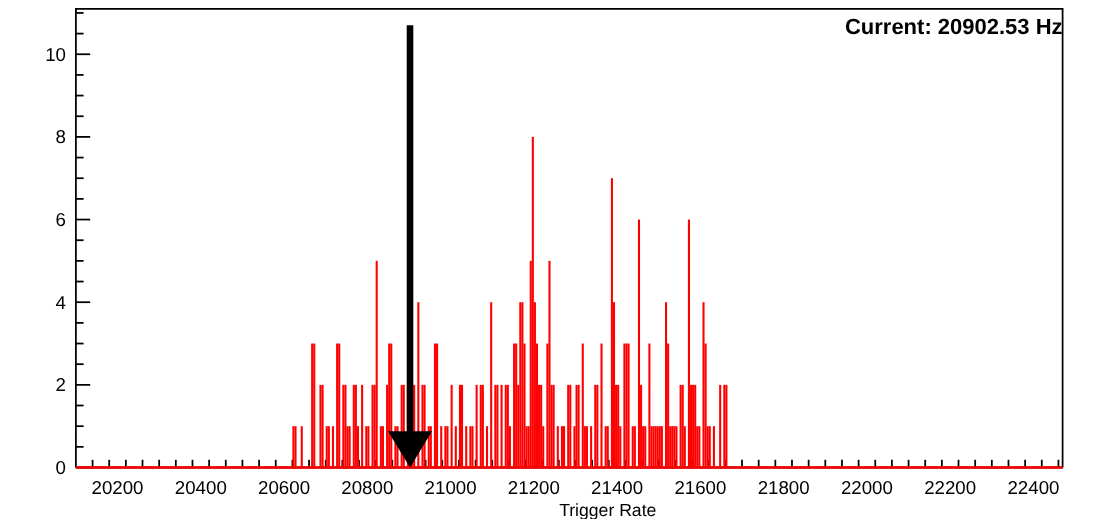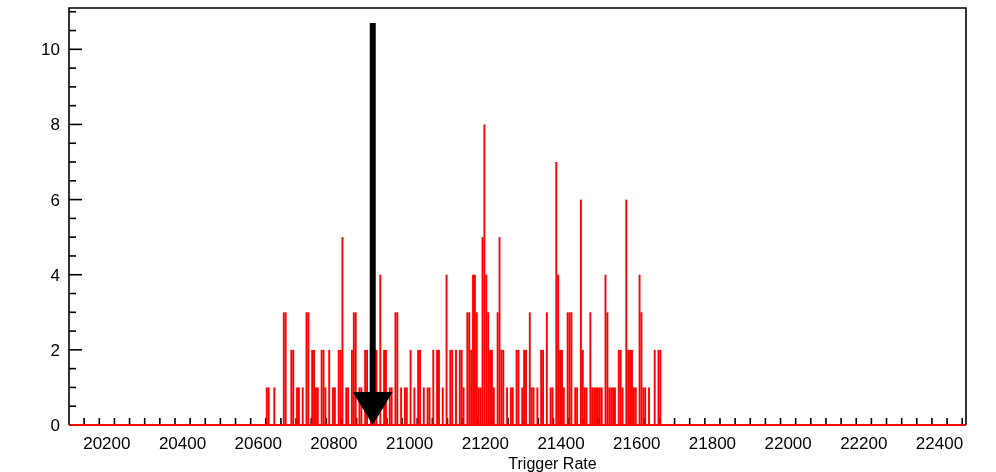--- a/index.html
+++ b/index.html
@@ -284,14 +284,15 @@
         <text x="712.4177215189874" y="449" fill="#000000" text-anchor="middle" font-family="&quot;Liberation Sans&quot;, sans-serif" font-size="17">21800</text>
         <text x="788.1139240506329" y="449" fill="#000000" text-anchor="middle" font-family="&quot;Liberation Sans&quot;, sans-serif" font-size="17">22000</text>
         <text x="863.8101265822785" y="449" fill="#000000" text-anchor="middle" font-family="&quot;Liberation Sans&quot;, sans-serif" font-size="17">22200</text>
         <text x="939.506329113924" y="449" fill="#000000" text-anchor="middle" font-family="&quot;Liberation Sans&quot;, sans-serif" font-size="17">22400</text>
       </g>
     <g id="g-axistitle">
         <text x="552.5" y="469" fill="#000000" text-anchor="middle" font-family="&quot;Liberation Sans&quot;, sans-serif" font-size="16">Trigger Rate</text>
       </g>
   </svg>
 
+  <div class="current-label">Current: 20902.53 Hz</div>
 
 </div>
 
 </body></html>

